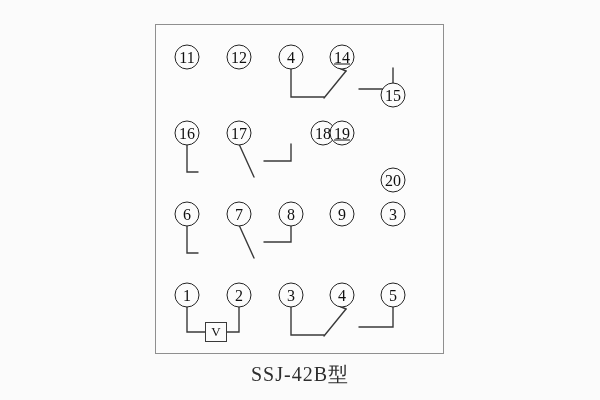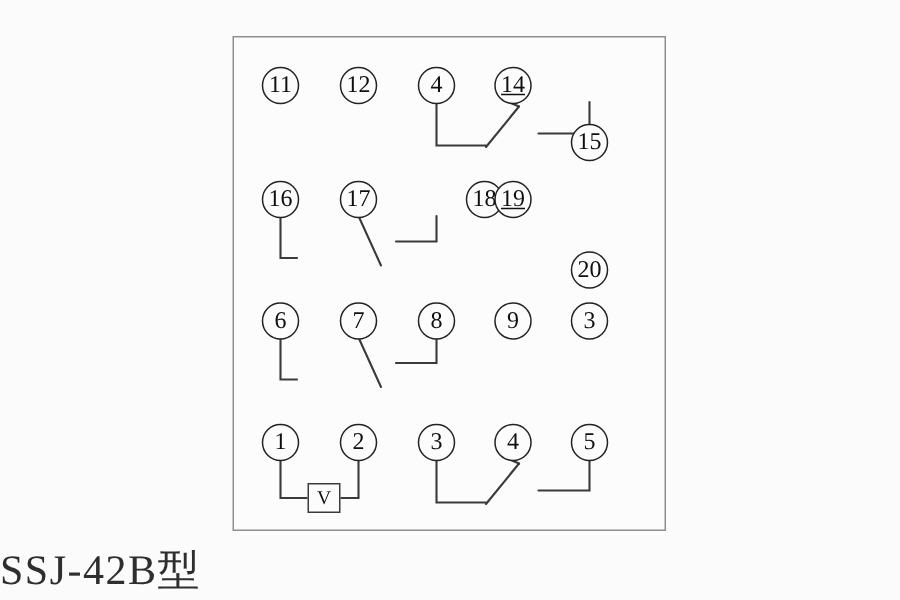--- a/index.html
+++ b/index.html
@@ -18,22 +18,22 @@
     display:flex;align-items:center;justify-content:center;
     font-size:16px;color:#101010;line-height:1;
   }
   .vbox{
     position:absolute;left:49px;top:297px;width:22px;height:20px;
     border:1.3px solid #3a3a3a;background:#fcfcfc;box-sizing:border-box;
     display:flex;align-items:center;justify-content:center;
     font-size:13px;color:#101010;
   }
   .caption{
-    position:absolute;left:0;top:361px;width:600px;text-align:left;
-    font-size:28px;color:#2e2e2e;letter-spacing:1px;
+    position:absolute;left:0;top:361px;width:600px;text-align:center;
+    font-size:20px;color:#2e2e2e;letter-spacing:1px;
   }
 </style>
 </head>
 <body>
 
 <div class="stage">
   <div class="panel">
 
     <svg class="wires" width="287" height="328" viewBox="0 0 287 328" xmlns="http://www.w3.org/2000/svg">
 

